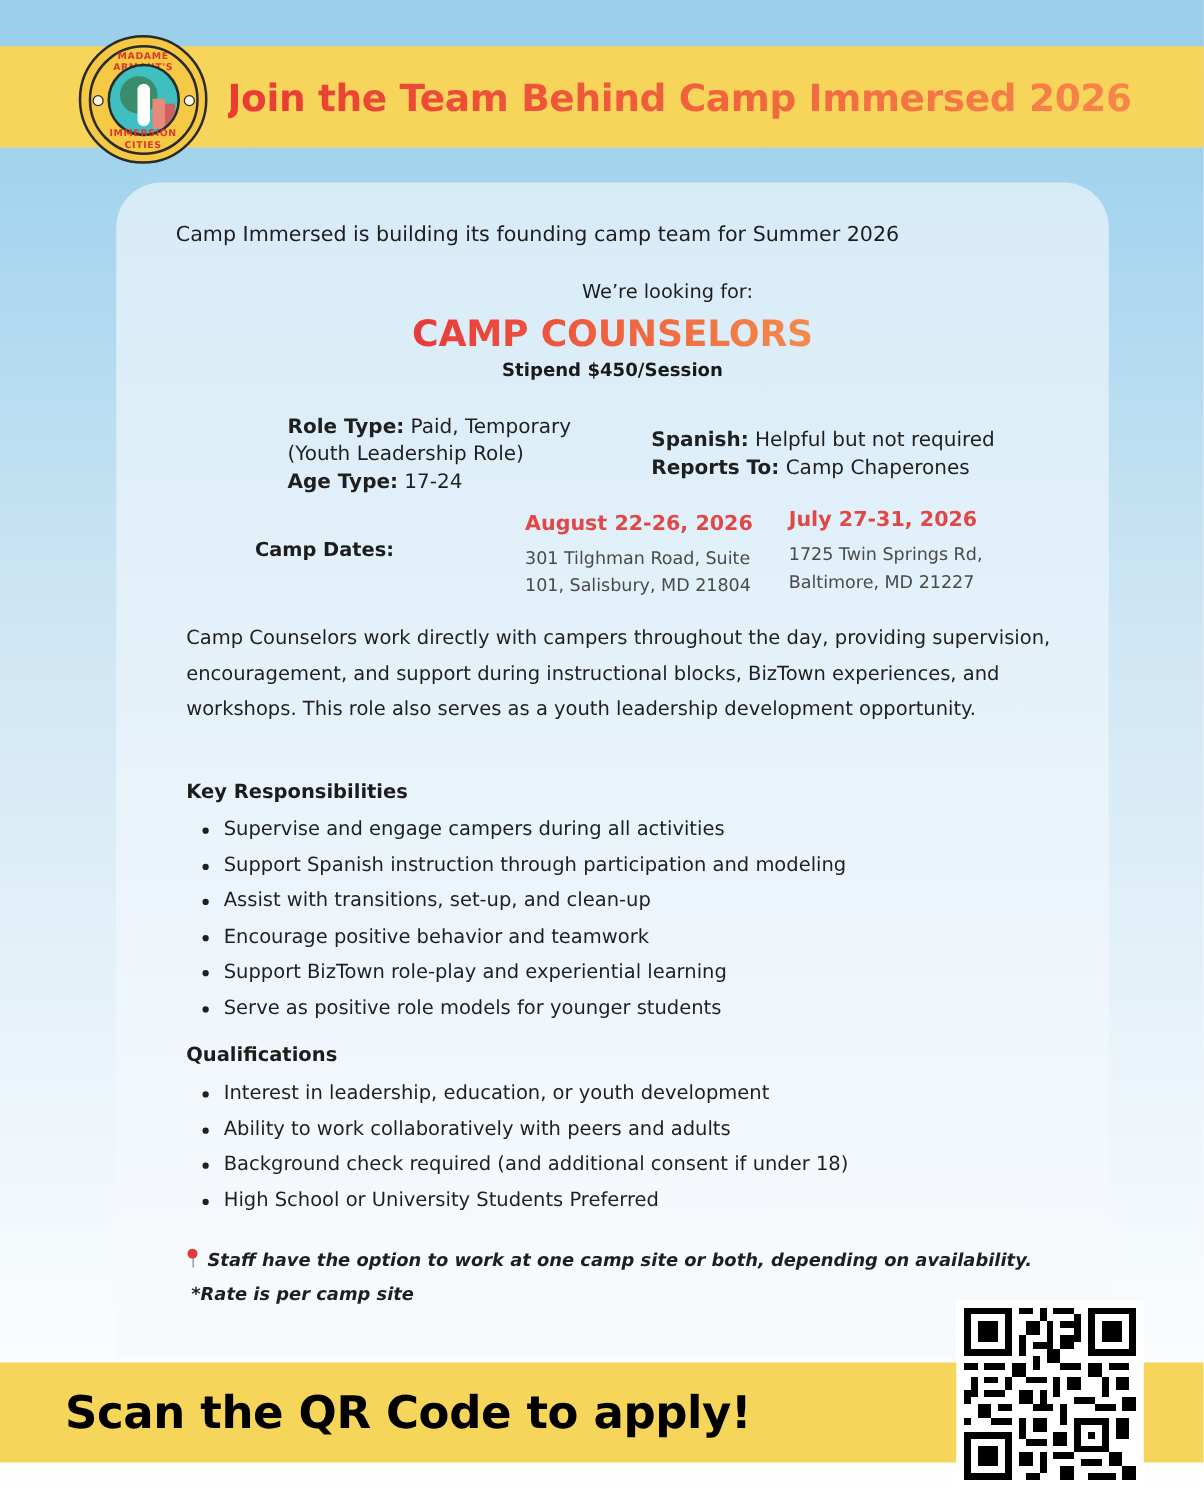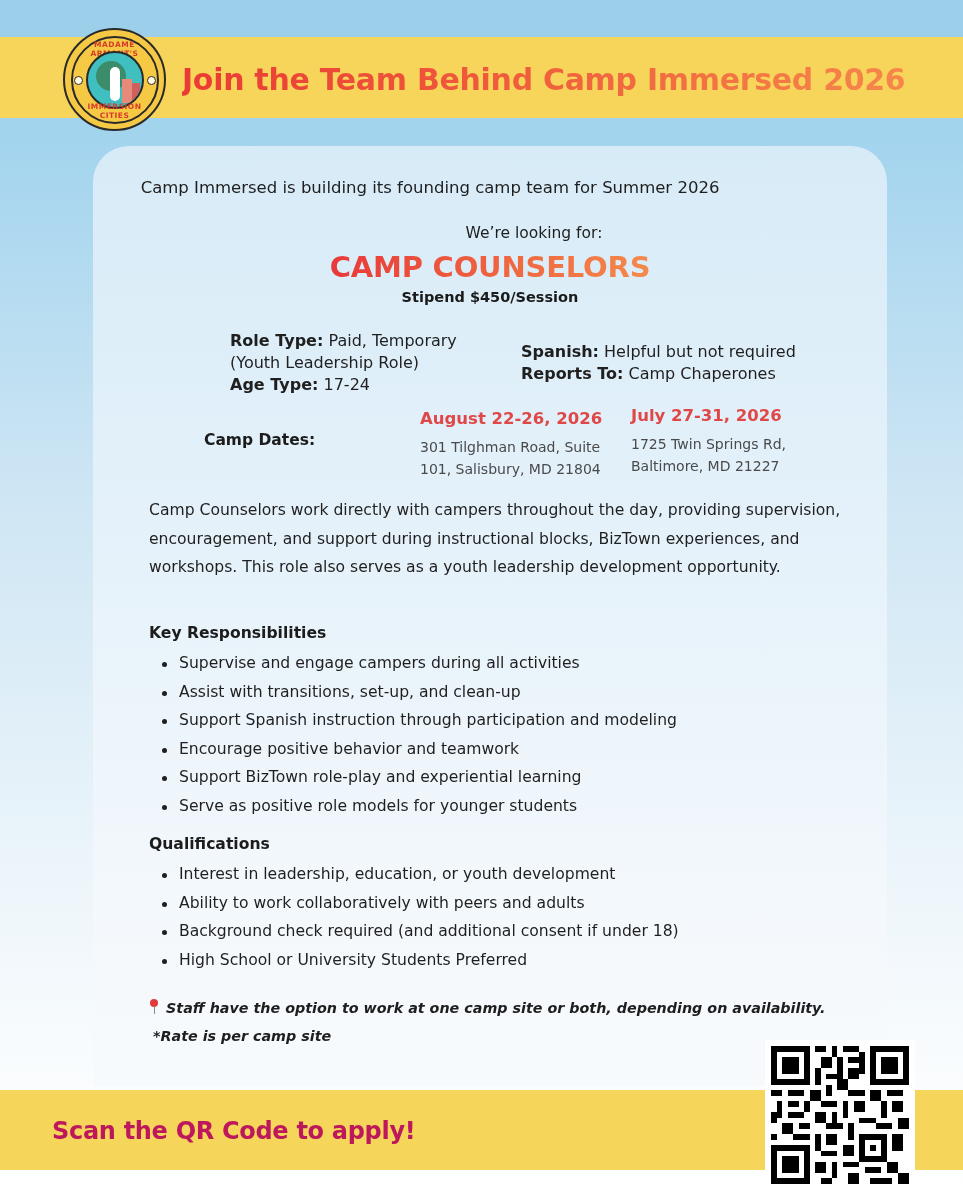--- a/index.html
+++ b/index.html
@@ -102,22 +102,22 @@
   .list-qual { top: 860px; }
 
   .note { position: absolute; left: 149px; top: 999px; font-size: 14.3px; font-style: italic; font-weight: bold; color: #1e1e1e; white-space: nowrap; }
   .pin { display: inline-block; position: relative; width: 10px; height: 16px; margin-right: 7px; vertical-align: -2px; }
   .pin::before { content: ""; position: absolute; left: 1px; top: 0; width: 8px; height: 8px; border-radius: 50%; background: #e03a3a; }
   .pin::after { content: ""; position: absolute; left: 4.5px; top: 7px; width: 1.3px; height: 8px; background: #8a8a8a; }
   .rate { position: absolute; left: 153px; top: 1028px; font-size: 14.3px; font-style: italic; font-weight: bold; color: #1e1e1e; }
 
   .bottom-band { position: absolute; left: 0; top: 1090px; width: 963px; height: 80px; background: #f6d65a; }
   .cta {
-    position: absolute; left: 52px; top: 1108px; font-weight: bold; font-size: 24px; line-height: 46px;
-    color: #be185d; letter-spacing: -0.3px; white-space: nowrap;
+    position: absolute; left: 52px; top: 1108px; font-weight: bold; font-size: 36px; line-height: 46px;
+    color: #000000; letter-spacing: -0.3px; white-space: nowrap;
   }
   .qr {
     position: absolute; left: 765px; top: 1040px; width: 150px; height: 150px; background: #ffffff; padding: 6px;
   }
   .qr svg { width: 138px; height: 138px; display: block; }
 </style>
 </head>
 <body>
 
 <div class="top-strip"></div>
@@ -168,22 +168,22 @@
   <span class="date">July 27-31, 2026</span>
   <div>1725 Twin Springs Rd,</div>
   <div>Baltimore, MD 21227</div>
 </div>
 
 <div class="desc">Camp Counselors work directly with campers throughout the day, providing supervision, encouragement, and support during instructional blocks, BizTown experiences, and workshops. This role also serves as a youth leadership development opportunity.</div>
 
 <div class="section-h sec-resp">Key Responsibilities</div>
 <ul class="bullets list-resp">
   <li>Supervise and engage campers during all activities</li>
+  <li>Support Spanish instruction through participation and modeling</li>
   <li>Assist with transitions, set-up, and clean-up</li>
-  <li>Support Spanish instruction through participation and modeling</li>
   <li>Encourage positive behavior and teamwork</li>
   <li>Support BizTown role-play and experiential learning</li>
   <li>Serve as positive role models for younger students</li>
 </ul>
 
 <div class="section-h sec-qual">Qualifications</div>
 <ul class="bullets list-qual">
   <li>Interest in leadership, education, or youth development</li>
   <li>Ability to work collaboratively with peers and adults</li>
   <li>Background check required (and additional consent if under 18)</li>

